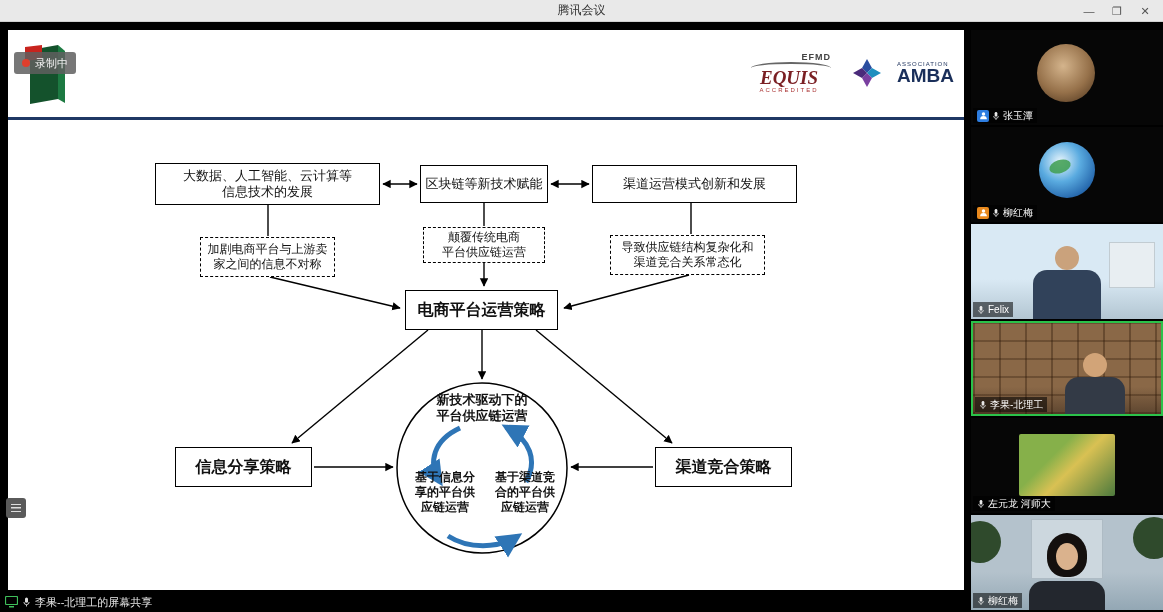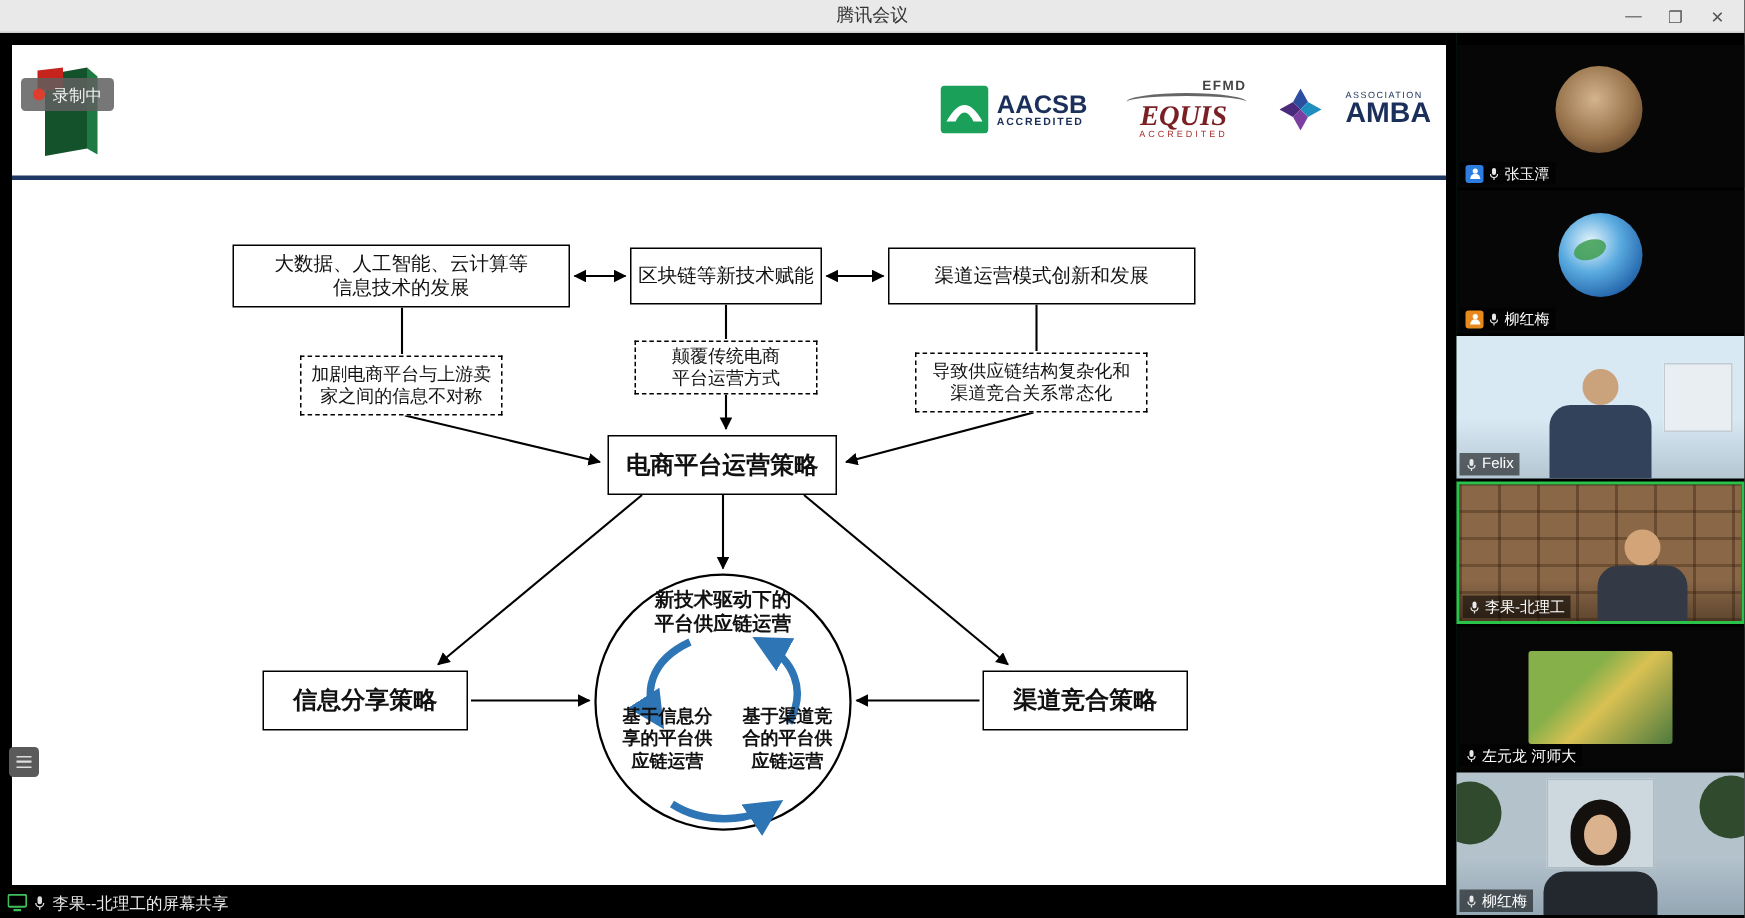--- a/index.html
+++ b/index.html
@@ -1,18 +1,18 @@
 <!DOCTYPE html>
 <html><head>
 <meta charset="utf-8">
 <style>
   * { margin:0; padding:0; box-sizing:border-box; }
   html,body { width:1163px; height:612px; overflow:hidden; background:#000;
               font-family:"Liberation Sans","DejaVu Sans",sans-serif; }
-  .app { position:relative; width:1021px; height:612px; background:#14532d; }
+  .app { position:relative; width:1021px; height:612px; background:#bef264; }
 
   
   .titlebar { position:absolute; left:0; top:0; width:1163px; height:22px;
               background:#e9e9e9; border-bottom:1px solid #cfcfcf;
               display:flex; align-items:center; justify-content:center; }
   .titlebar .title { font-size:12px; color:#333; }
   .win-controls { position:absolute; right:4px; top:0; height:22px; display:flex; }
   .win-controls span { width:28px; height:22px; display:flex; align-items:center;
                        justify-content:center; font-size:11px; color:#555; cursor:default; }
 
@@ -150,30 +150,20 @@
         <div class="slide-header">
           <div class="school-logo">
             <svg width="64" height="60" viewBox="0 0 64 60">
               <polygon points="8,6 36,1 36,55 8,60" fill="#14522c"></polygon>
               <polygon points="36,1 43,7 43,59 36,55" fill="#1d7a42"></polygon>
               <polygon points="3,3 20,1 20,15 3,17" fill="#c8241e"></polygon>
             </svg>
           </div>
 
           <div class="accreds">
-            <div class="aacsb">
-              <svg width="32" height="32" viewBox="0 0 32 32">
-                <rect x="0" y="0" width="32" height="32" rx="3" fill="#1ba05a"></rect>
-                <path d="M4 24 Q16 2 28 24 L22 24 Q16 12 10 24 Z" fill="#fff"></path>
-              </svg>
-              <div class="aacsb-txt">
-                <div class="l1">AACSB</div>
-                <div class="l2">ACCREDITED</div>
-              </div>
-            </div>
             <div class="equis">
               <div class="efmd">EFMD</div>
               <div class="swoosh"></div>
               <div class="eq">EQUIS</div>
               <div class="acc">ACCREDITED</div>
             </div>
             <div class="amba">
               <svg width="28" height="28" viewBox="0 0 28 28">
                 <polygon points="14,0 19,9 14,14 9,9" fill="#2b4ea0"></polygon>
                 <polygon points="28,14 19,19 14,14 19,9" fill="#1f8fbf"></polygon>
@@ -224,21 +214,21 @@
           <path d="M 518,452 C 530,430 522,410 498,397" fill="none" stroke="#2e75b6" stroke-width="5" marker-end="url(#arrb)"></path>
         </svg>
 
         <div class="dgm-box b-top" id="box-top1">大数据、人工智能、云计算等
 信息技术的发展</div>
         <div class="dgm-box b-top" id="box-top2">区块链等新技术赋能</div>
         <div class="dgm-box b-top" id="box-top3">渠道运营模式创新和发展</div>
         <div class="dgm-box b-dash" id="dash1">加剧电商平台与上游卖
 家之间的信息不对称</div>
         <div class="dgm-box b-dash" id="dash2">颠覆传统电商
-平台运营方式</div>
+平台供应链运营</div>
         <div class="dgm-box b-dash" id="dash3">导致供应链结构复杂化和
 渠道竞合关系常态化</div>
         <div class="dgm-box b-strong" id="center-box">电商平台运营策略</div>
         <div class="dgm-box b-strong" id="left-box">信息分享策略</div>
         <div class="dgm-box b-strong" id="right-box">渠道竞合策略</div>
         <div class="circ-text" id="circ-top">新技术驱动下的
 平台供应链运营</div>
         <div class="circ-text" id="circ-bl">基于信息分
 享的平台供
 应链运营</div>

